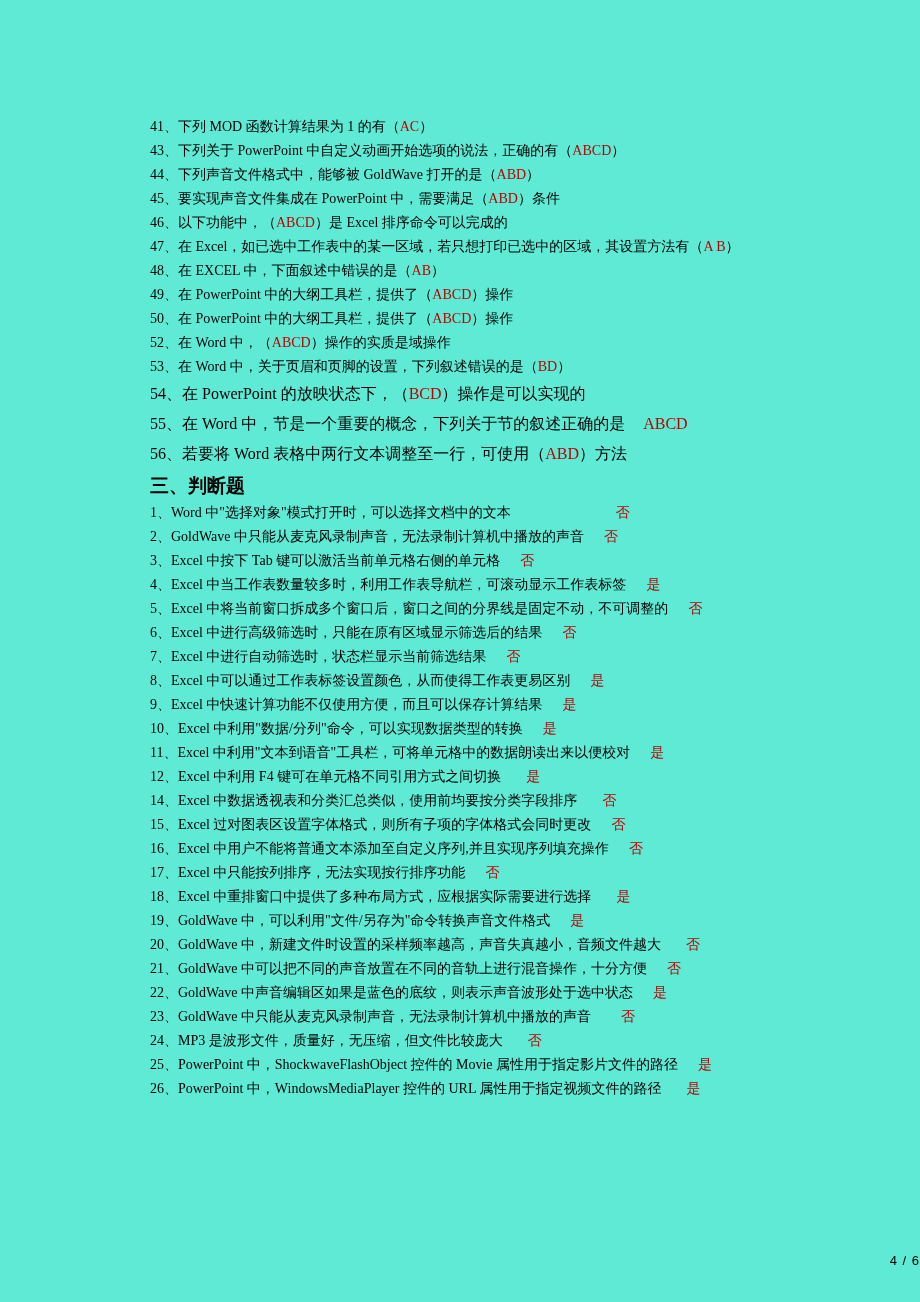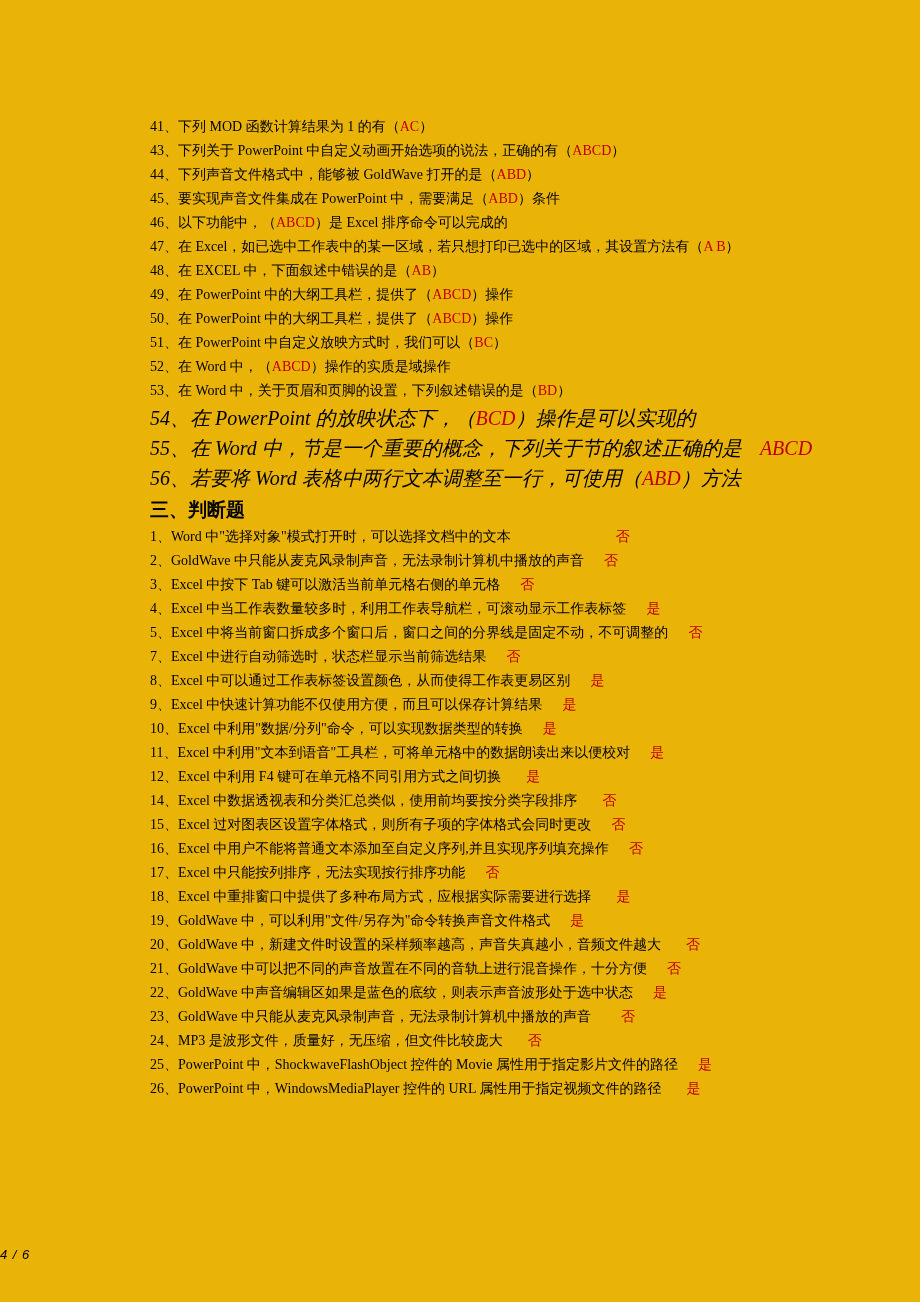--- a/index.html
+++ b/index.html
@@ -5,93 +5,91 @@
   body {
     background: #fff;
     margin: 0;
     padding: 0;
     font-family: "SimSun", "宋体", serif;
     color: #000;
   }
   .page {
     width: 920px;
     min-height: 1302px;
-    background: #eab308;
+    background: #5eead4;
     position: relative;
     box-sizing: border-box;
     padding: 115px 78px 40px 150px;
   }
   .q-line {
     font-size: 14px;
     line-height: 24px;
     letter-spacing: 0px;
     white-space: nowrap;
   }
   .q-line-big {
-    font-size: 20px;
+    font-size: 16px;
     line-height: 30px;
-    font-style: italic;
   }
   .section-title {
     font-size: 19px;
     font-weight: bold;
     line-height: 30px;
     margin-top: 2px;
   }
   .ans {
     color: #c00000;
   }
   .gap {
     display: inline-block;
   }
   .footer {
     position: absolute;
-    bottom: 40px;
+    bottom: 34px;
     width: 100%;
     left: 0;
-    text-align: left;
+    text-align: right;
     font-size: 13px;
     font-family: Arial, sans-serif;
     letter-spacing: 1px;
-    font-style: italic;
   }
 </style>
 </head>
 <body>
 
 <div class="page">
 
   <div id="mc-list">
       <div class="q-line">41、下列 MOD 函数计算结果为 1 的有（<span class="ans">AC</span>）</div>
       <div class="q-line">43、下列关于 PowerPoint 中自定义动画开始选项的说法，正确的有（<span class="ans">ABCD</span>）</div>
       <div class="q-line">44、下列声音文件格式中，能够被 GoldWave 打开的是（<span class="ans">ABD</span>）</div>
       <div class="q-line">45、要实现声音文件集成在 PowerPoint 中，需要满足（<span class="ans">ABD</span>）条件</div>
       <div class="q-line">46、以下功能中，（<span class="ans">ABCD</span>）是 Excel 排序命令可以完成的</div>
       <div class="q-line">47、在 Excel，如已选中工作表中的某一区域，若只想打印已选中的区域，其设置方法有（<span class="ans">A B</span>）</div>
       <div class="q-line">48、在 EXCEL 中，下面叙述中错误的是（<span class="ans">AB</span>）</div>
       <div class="q-line">49、在 PowerPoint 中的大纲工具栏，提供了（<span class="ans">ABCD</span>）操作</div>
       <div class="q-line">50、在 PowerPoint 中的大纲工具栏，提供了（<span class="ans">ABCD</span>）操作</div>
-      <div class="q-line">51、在 PowerPoint 中自定义放映方式时，我们可以（<span class="ans">BC</span>）</div>
       <div class="q-line">52、在 Word 中，（<span class="ans">ABCD</span>）操作的实质是域操作</div>
       <div class="q-line">53、在 Word 中，关于页眉和页脚的设置，下列叙述错误的是（<span class="ans">BD</span>）</div>
     </div>
   <div id="mc-list-big">
       <div class="q-line q-line-big">54、在 PowerPoint 的放映状态下，（<span class="ans">BCD</span>）操作是可以实现的</div>
       <div class="q-line q-line-big">55、在 Word 中，节是一个重要的概念，下列关于节的叙述正确的是<span class="gap" style="width:18px"></span><span class="ans">ABCD</span></div>
       <div class="q-line q-line-big">56、若要将 Word 表格中两行文本调整至一行，可使用（<span class="ans">ABD</span>）方法</div>
     </div>
 
   <div class="section-title">三、判断题</div>
 
   <div id="tf-list">
       <div class="q-line">1、Word 中"选择对象"模式打开时，可以选择文档中的文本<span class="gap" style="width:105px"></span><span class="ans">否</span></div>
       <div class="q-line">2、GoldWave 中只能从麦克风录制声音，无法录制计算机中播放的声音<span class="gap" style="width:20px"></span><span class="ans">否</span></div>
       <div class="q-line">3、Excel 中按下 Tab 键可以激活当前单元格右侧的单元格<span class="gap" style="width:20px"></span><span class="ans">否</span></div>
       <div class="q-line">4、Excel 中当工作表数量较多时，利用工作表导航栏，可滚动显示工作表标签<span class="gap" style="width:20px"></span><span class="ans">是</span></div>
       <div class="q-line">5、Excel 中将当前窗口拆成多个窗口后，窗口之间的分界线是固定不动，不可调整的<span class="gap" style="width:20px"></span><span class="ans">否</span></div>
+      <div class="q-line">6、Excel 中进行高级筛选时，只能在原有区域显示筛选后的结果<span class="gap" style="width:20px"></span><span class="ans">否</span></div>
       <div class="q-line">7、Excel 中进行自动筛选时，状态栏显示当前筛选结果<span class="gap" style="width:20px"></span><span class="ans">否</span></div>
       <div class="q-line">8、Excel 中可以通过工作表标签设置颜色，从而使得工作表更易区别<span class="gap" style="width:20px"></span><span class="ans">是</span></div>
       <div class="q-line">9、Excel 中快速计算功能不仅使用方便，而且可以保存计算结果<span class="gap" style="width:20px"></span><span class="ans">是</span></div>
       <div class="q-line">10、Excel 中利用"数据/分列"命令，可以实现数据类型的转换<span class="gap" style="width:20px"></span><span class="ans">是</span></div>
       <div class="q-line">11、Excel 中利用"文本到语音"工具栏，可将单元格中的数据朗读出来以便校对<span class="gap" style="width:20px"></span><span class="ans">是</span></div>
       <div class="q-line">12、Excel 中利用 F4 键可在单元格不同引用方式之间切换<span class="gap" style="width:25px"></span><span class="ans">是</span></div>
       <div class="q-line">14、Excel 中数据透视表和分类汇总类似，使用前均要按分类字段排序<span class="gap" style="width:25px"></span><span class="ans">否</span></div>
       <div class="q-line">15、Excel 过对图表区设置字体格式，则所有子项的字体格式会同时更改<span class="gap" style="width:20px"></span><span class="ans">否</span></div>
       <div class="q-line">16、Excel 中用户不能将普通文本添加至自定义序列,并且实现序列填充操作<span class="gap" style="width:20px"></span><span class="ans">否</span></div>
       <div class="q-line">17、Excel 中只能按列排序，无法实现按行排序功能<span class="gap" style="width:20px"></span><span class="ans">否</span></div>

